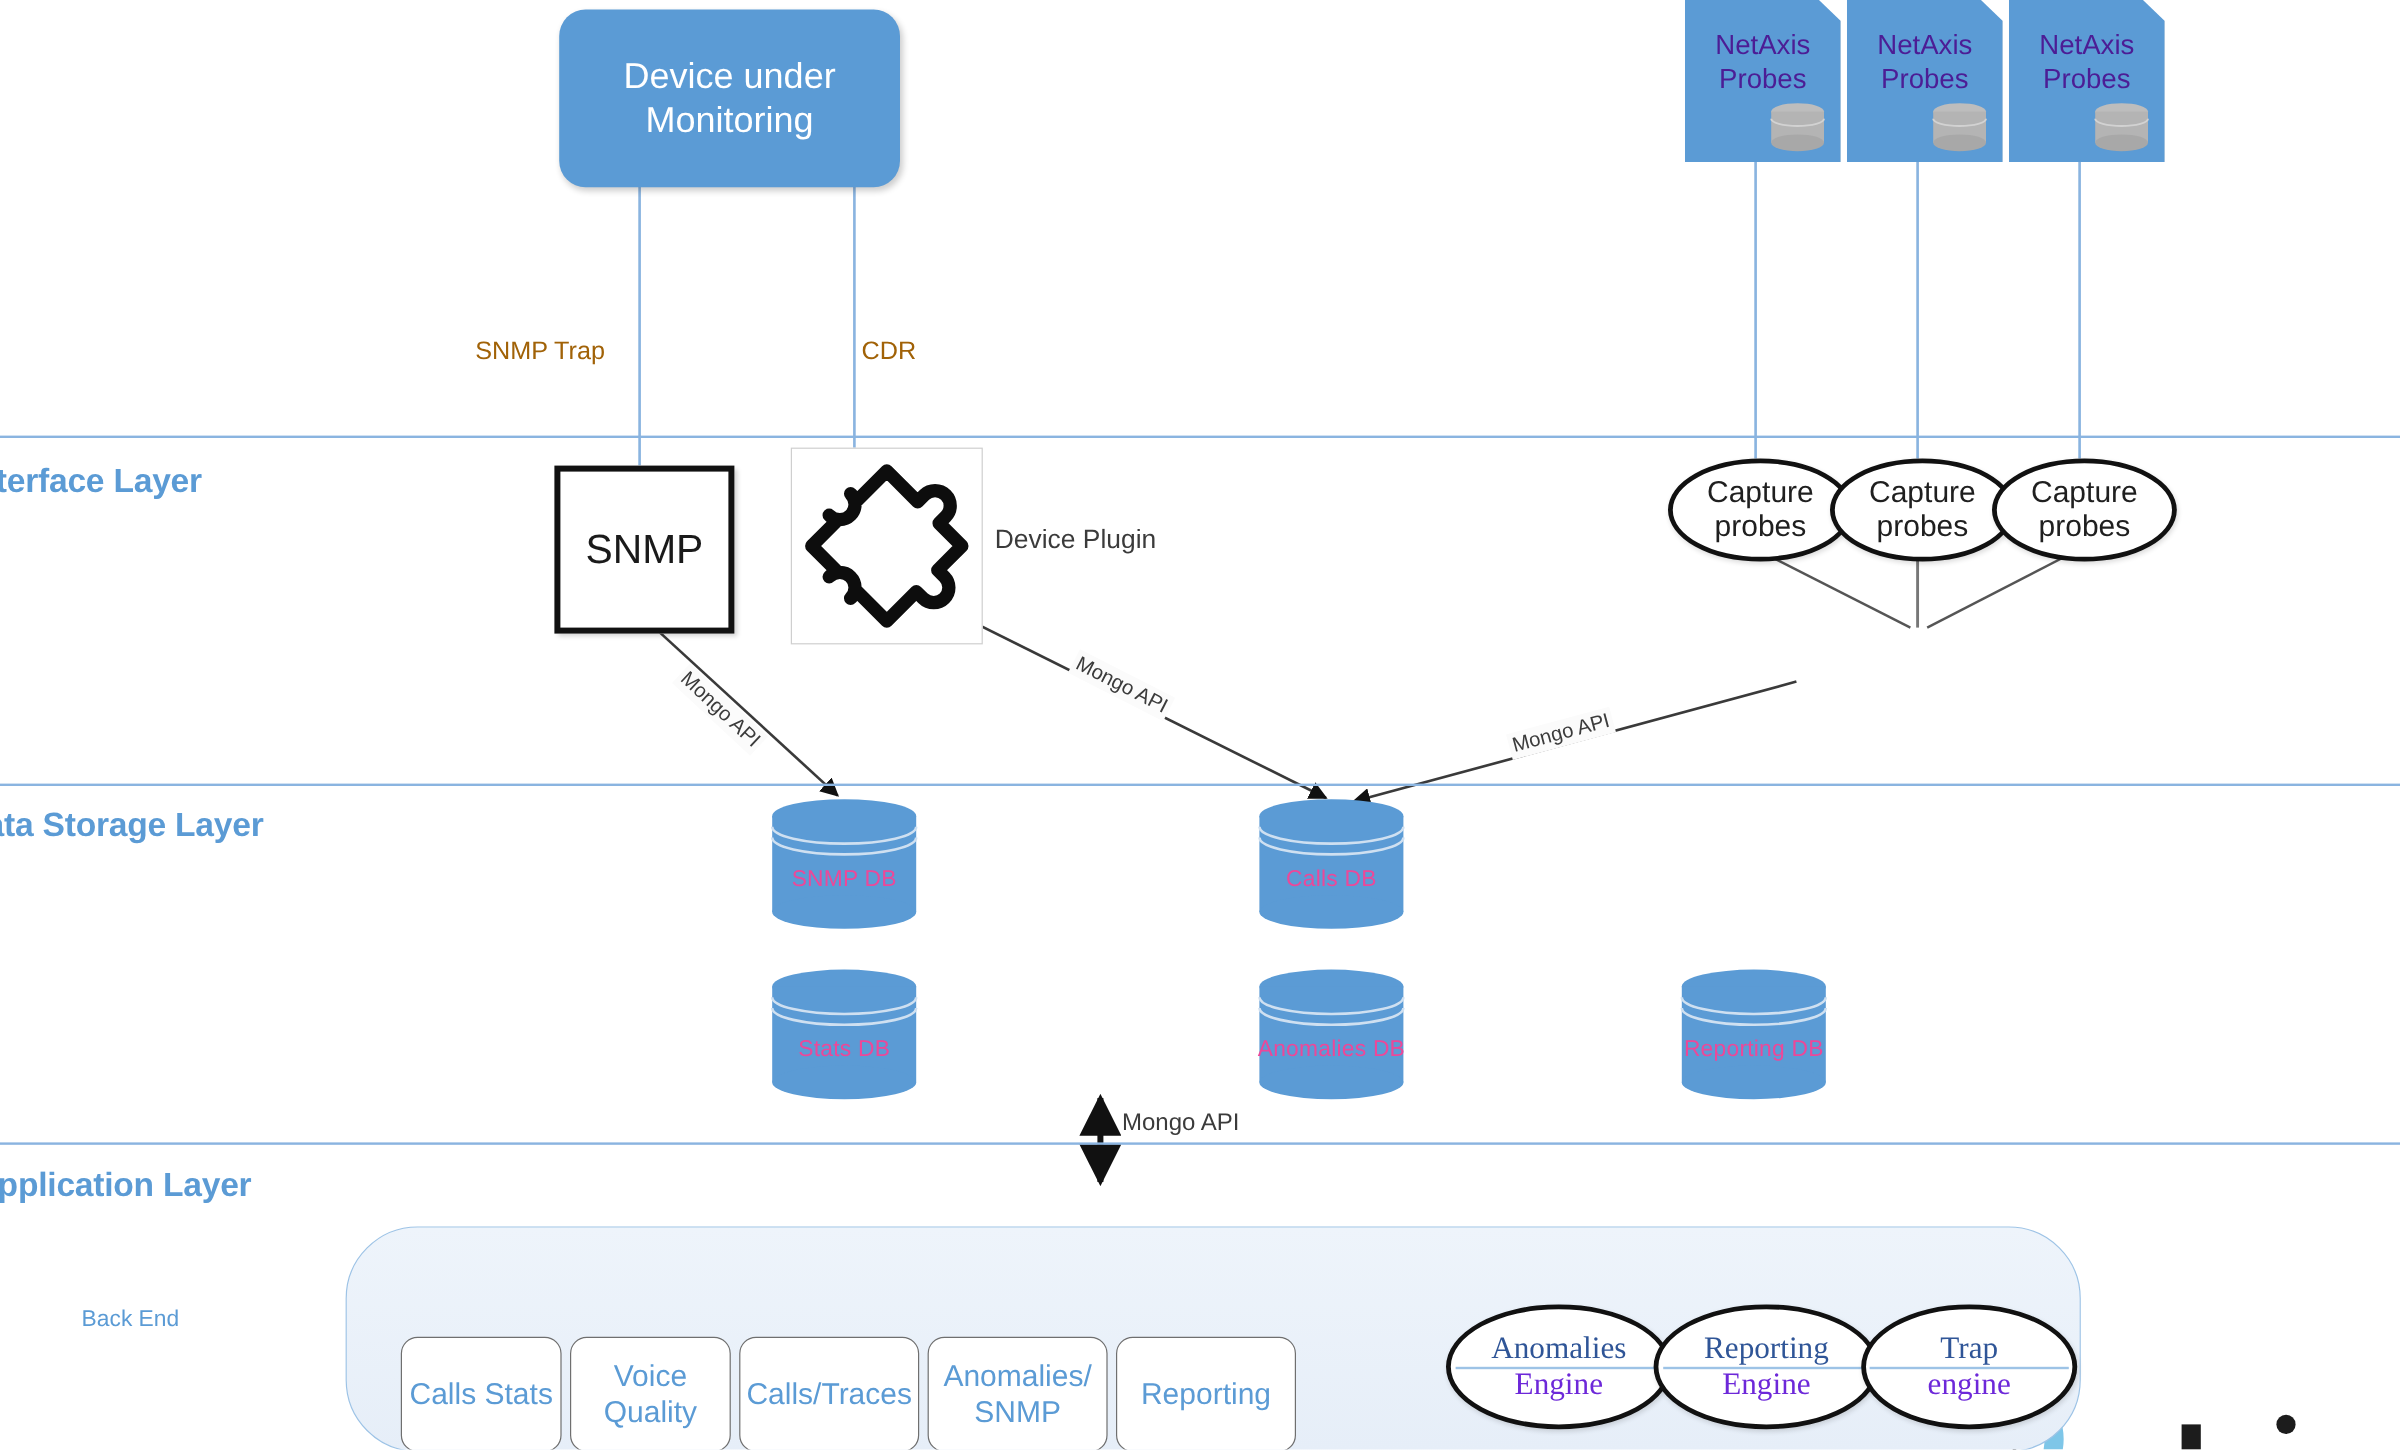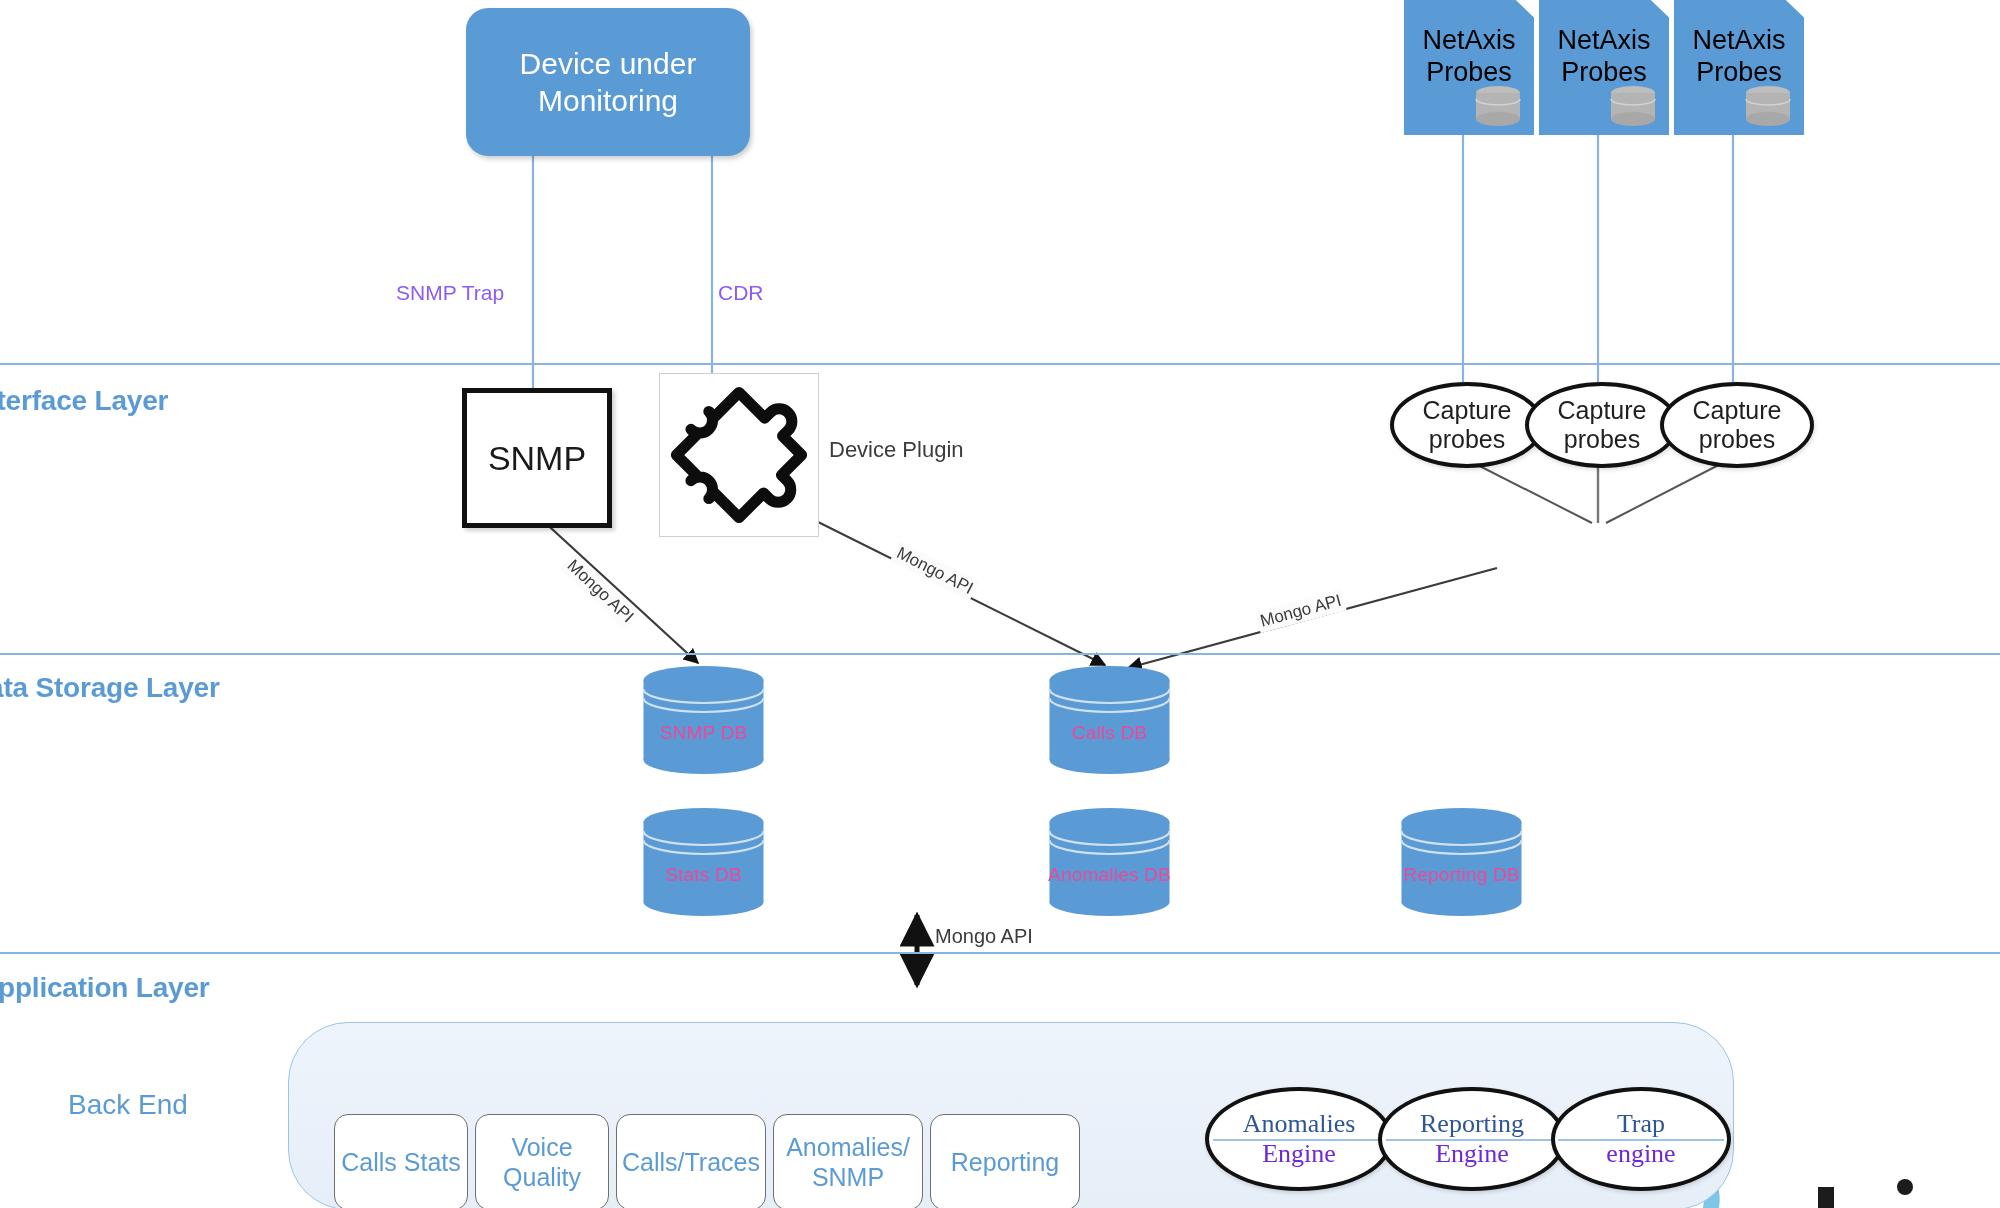--- a/index.html
+++ b/index.html
@@ -4,34 +4,34 @@
 <style>
   html,body{margin:0;padding:0;background:#ffffff;}
   body{width:2000px;height:1208px;position:relative;overflow:hidden;
        font-family:"Liberation Sans", sans-serif;}
   #stage{position:absolute;left:0;top:0;width:2000px;height:1208px;}
   svg.layer{position:absolute;left:0;top:0;width:2000px;height:1208px;overflow:visible;}
   svg.lines{pointer-events:none;}
 
   .layer-label{position:absolute;font-weight:bold;color:#5B9BD5;font-size:28px;
                letter-spacing:-0.2px;white-space:nowrap;}
-  .sublabel{position:absolute;color:#5B9BD5;font-size:28px;white-space:nowrap;}
-
-  .edge-label{position:absolute;color:#8b5cf6;font-size:21px;white-space:nowrap;}
+  .sublabel{position:absolute;color:#5B9BD5;font-size:19px;white-space:nowrap;}
+
+  .edge-label{position:absolute;color:#a16207;font-size:21px;white-space:nowrap;}
   .mongo-lbl{position:absolute;color:#3b3b3b;font-size:17px;white-space:nowrap;
              background:#fbfbfb;padding:1px 3px;}
   .plain-lbl{position:absolute;color:#3b3b3b;font-size:22px;white-space:nowrap;}
 
   
   .device-box{position:absolute;background:#5B9BD5;border-radius:22px;color:#fff;
     display:flex;align-items:center;justify-content:center;text-align:center;
     font-size:30px;line-height:1.25;box-shadow:2px 3px 5px rgba(0,0,0,.20);}
 
   
-  .probe{position:absolute;background:#5B9BD5;color:#000000;font-size:27px;line-height:1.2;
+  .probe{position:absolute;background:#5B9BD5;color:#4c1d95;font-size:23px;line-height:1.2;
     text-align:center;box-shadow:2px 3px 5px rgba(0,0,0,.18);
     clip-path:polygon(0 0, 86% 0, 100% 13%, 100% 100%, 0 100%);}
   .probe .ptext{position:absolute;left:0;right:0;top:24px;}
   .probe .minicyl{position:absolute;right:12px;bottom:8px;width:48px;height:42px;}
 
   
   .snmp-box{position:absolute;border:5px solid #111;background:#fff;
     display:flex;align-items:center;justify-content:center;font-size:34px;color:#1a1a1a;
     box-shadow:3px 3px 4px rgba(0,0,0,.18);}
 

